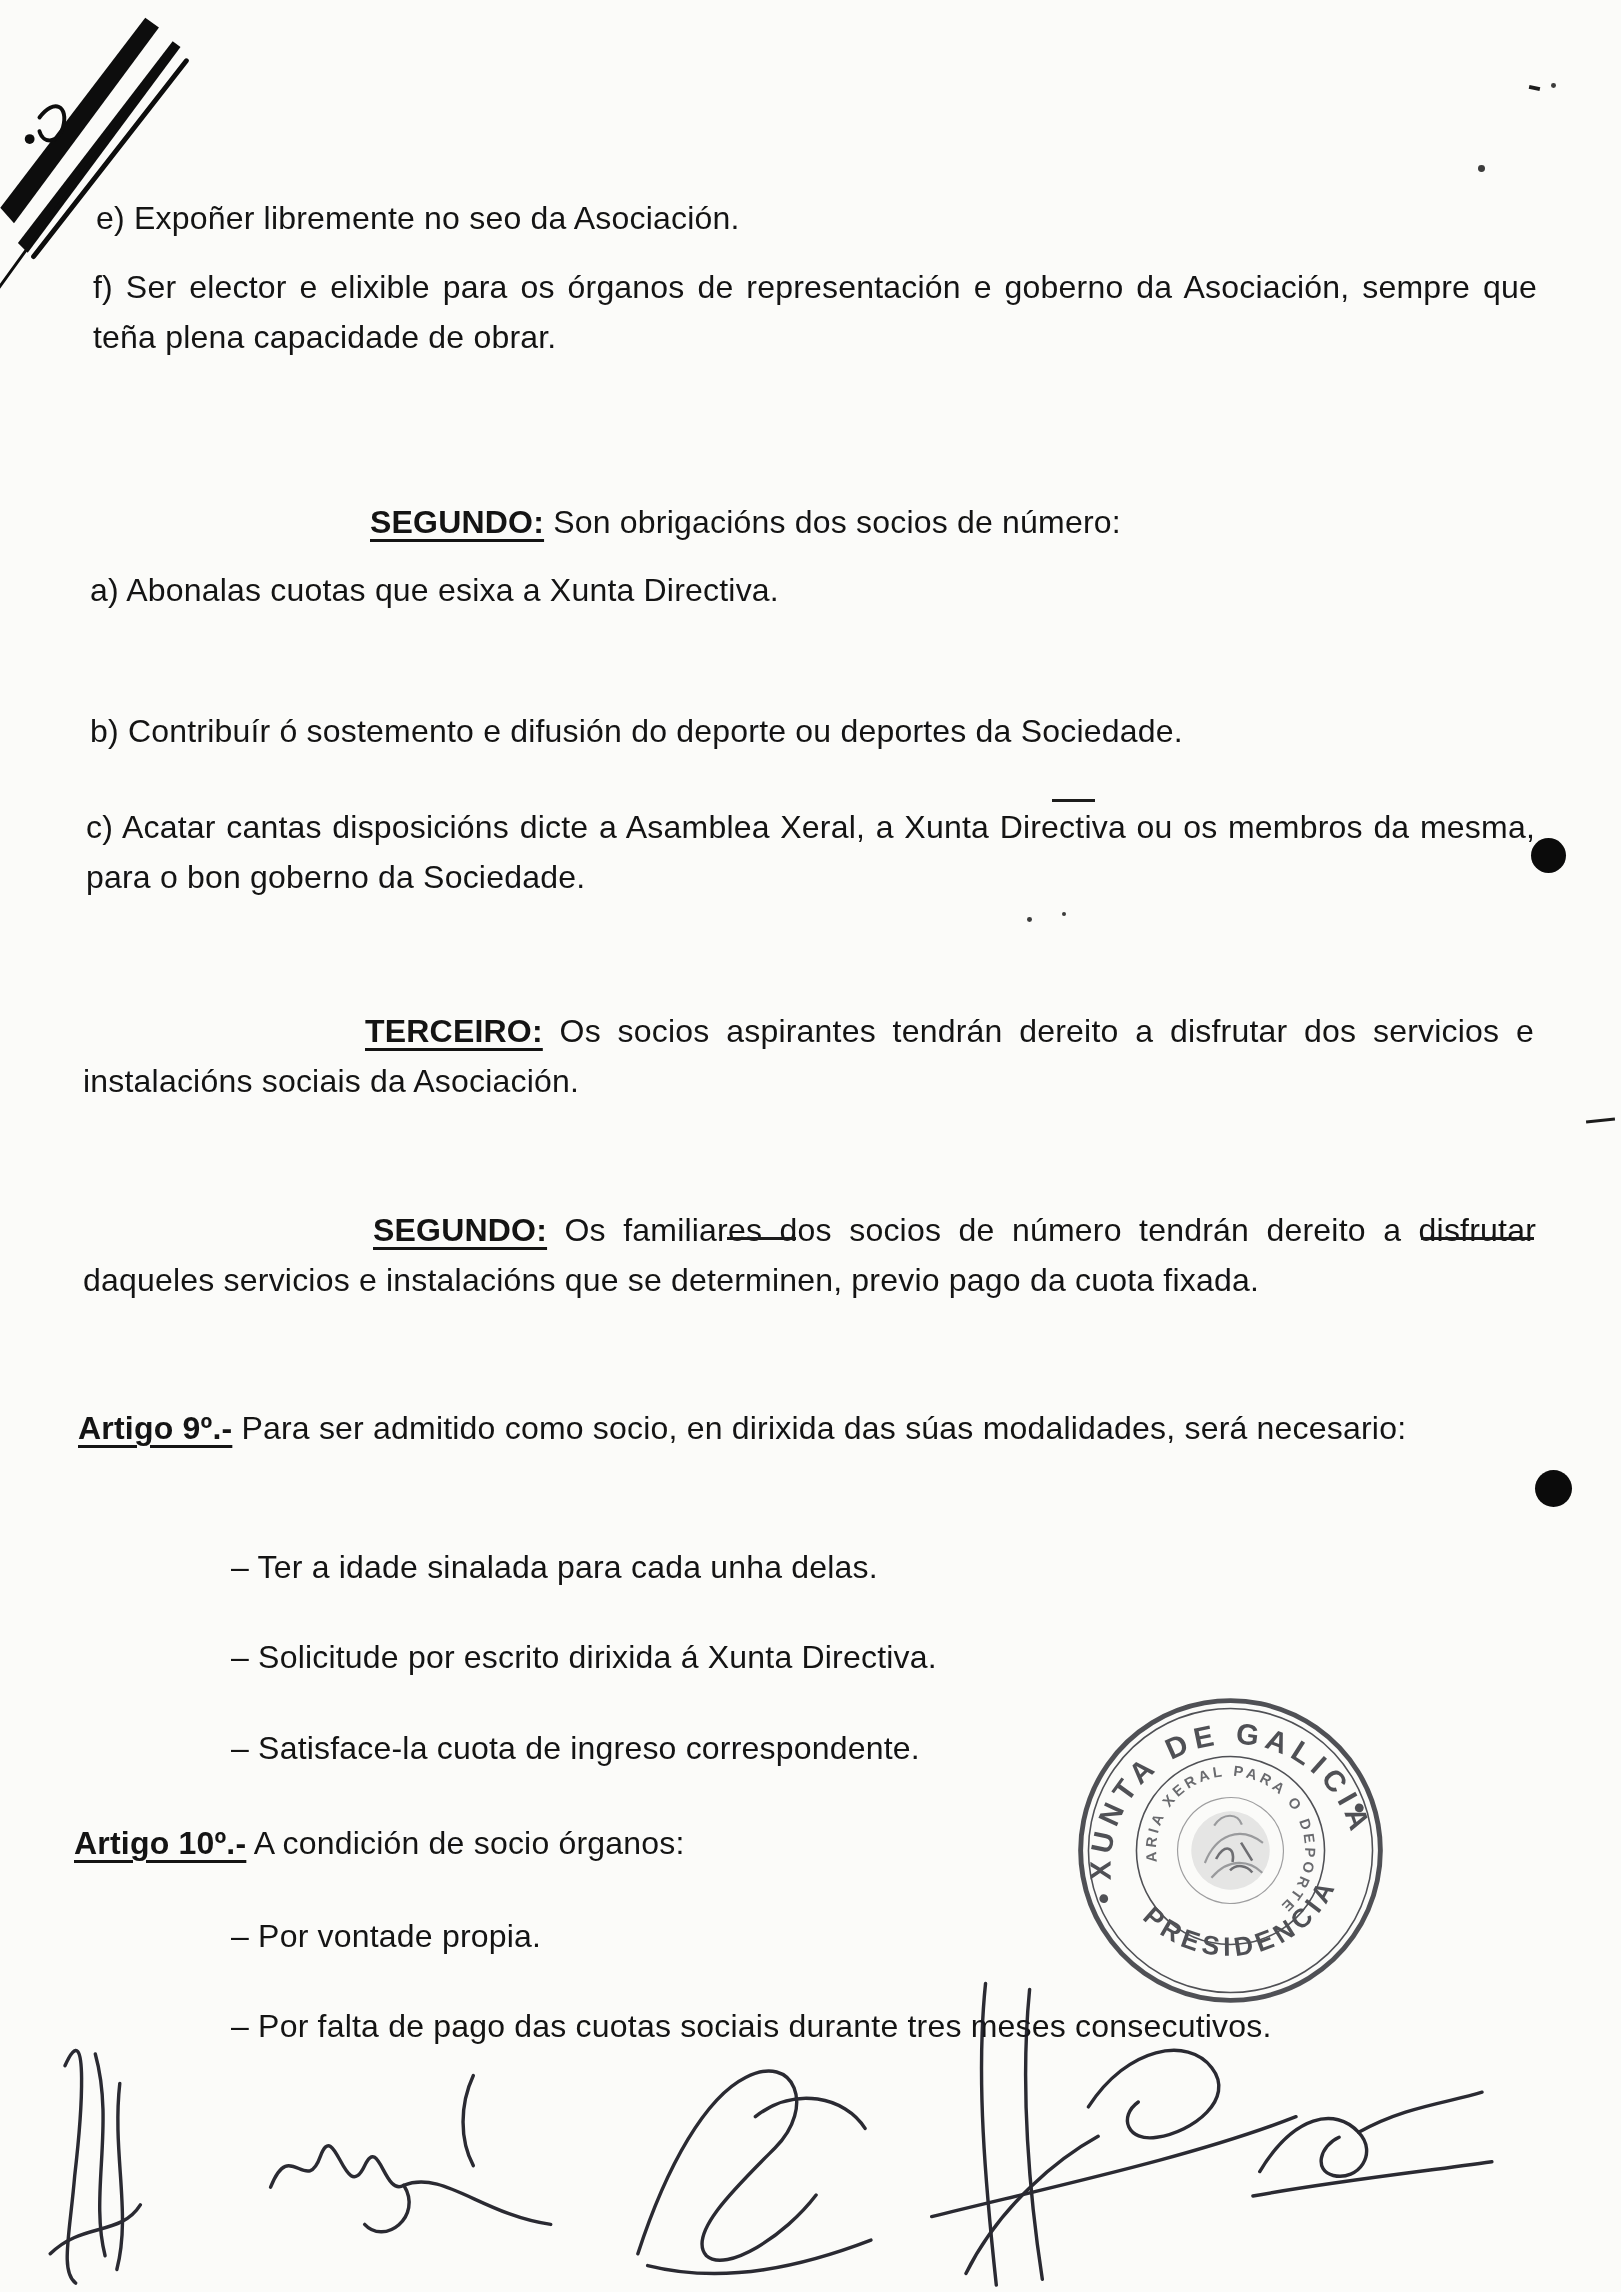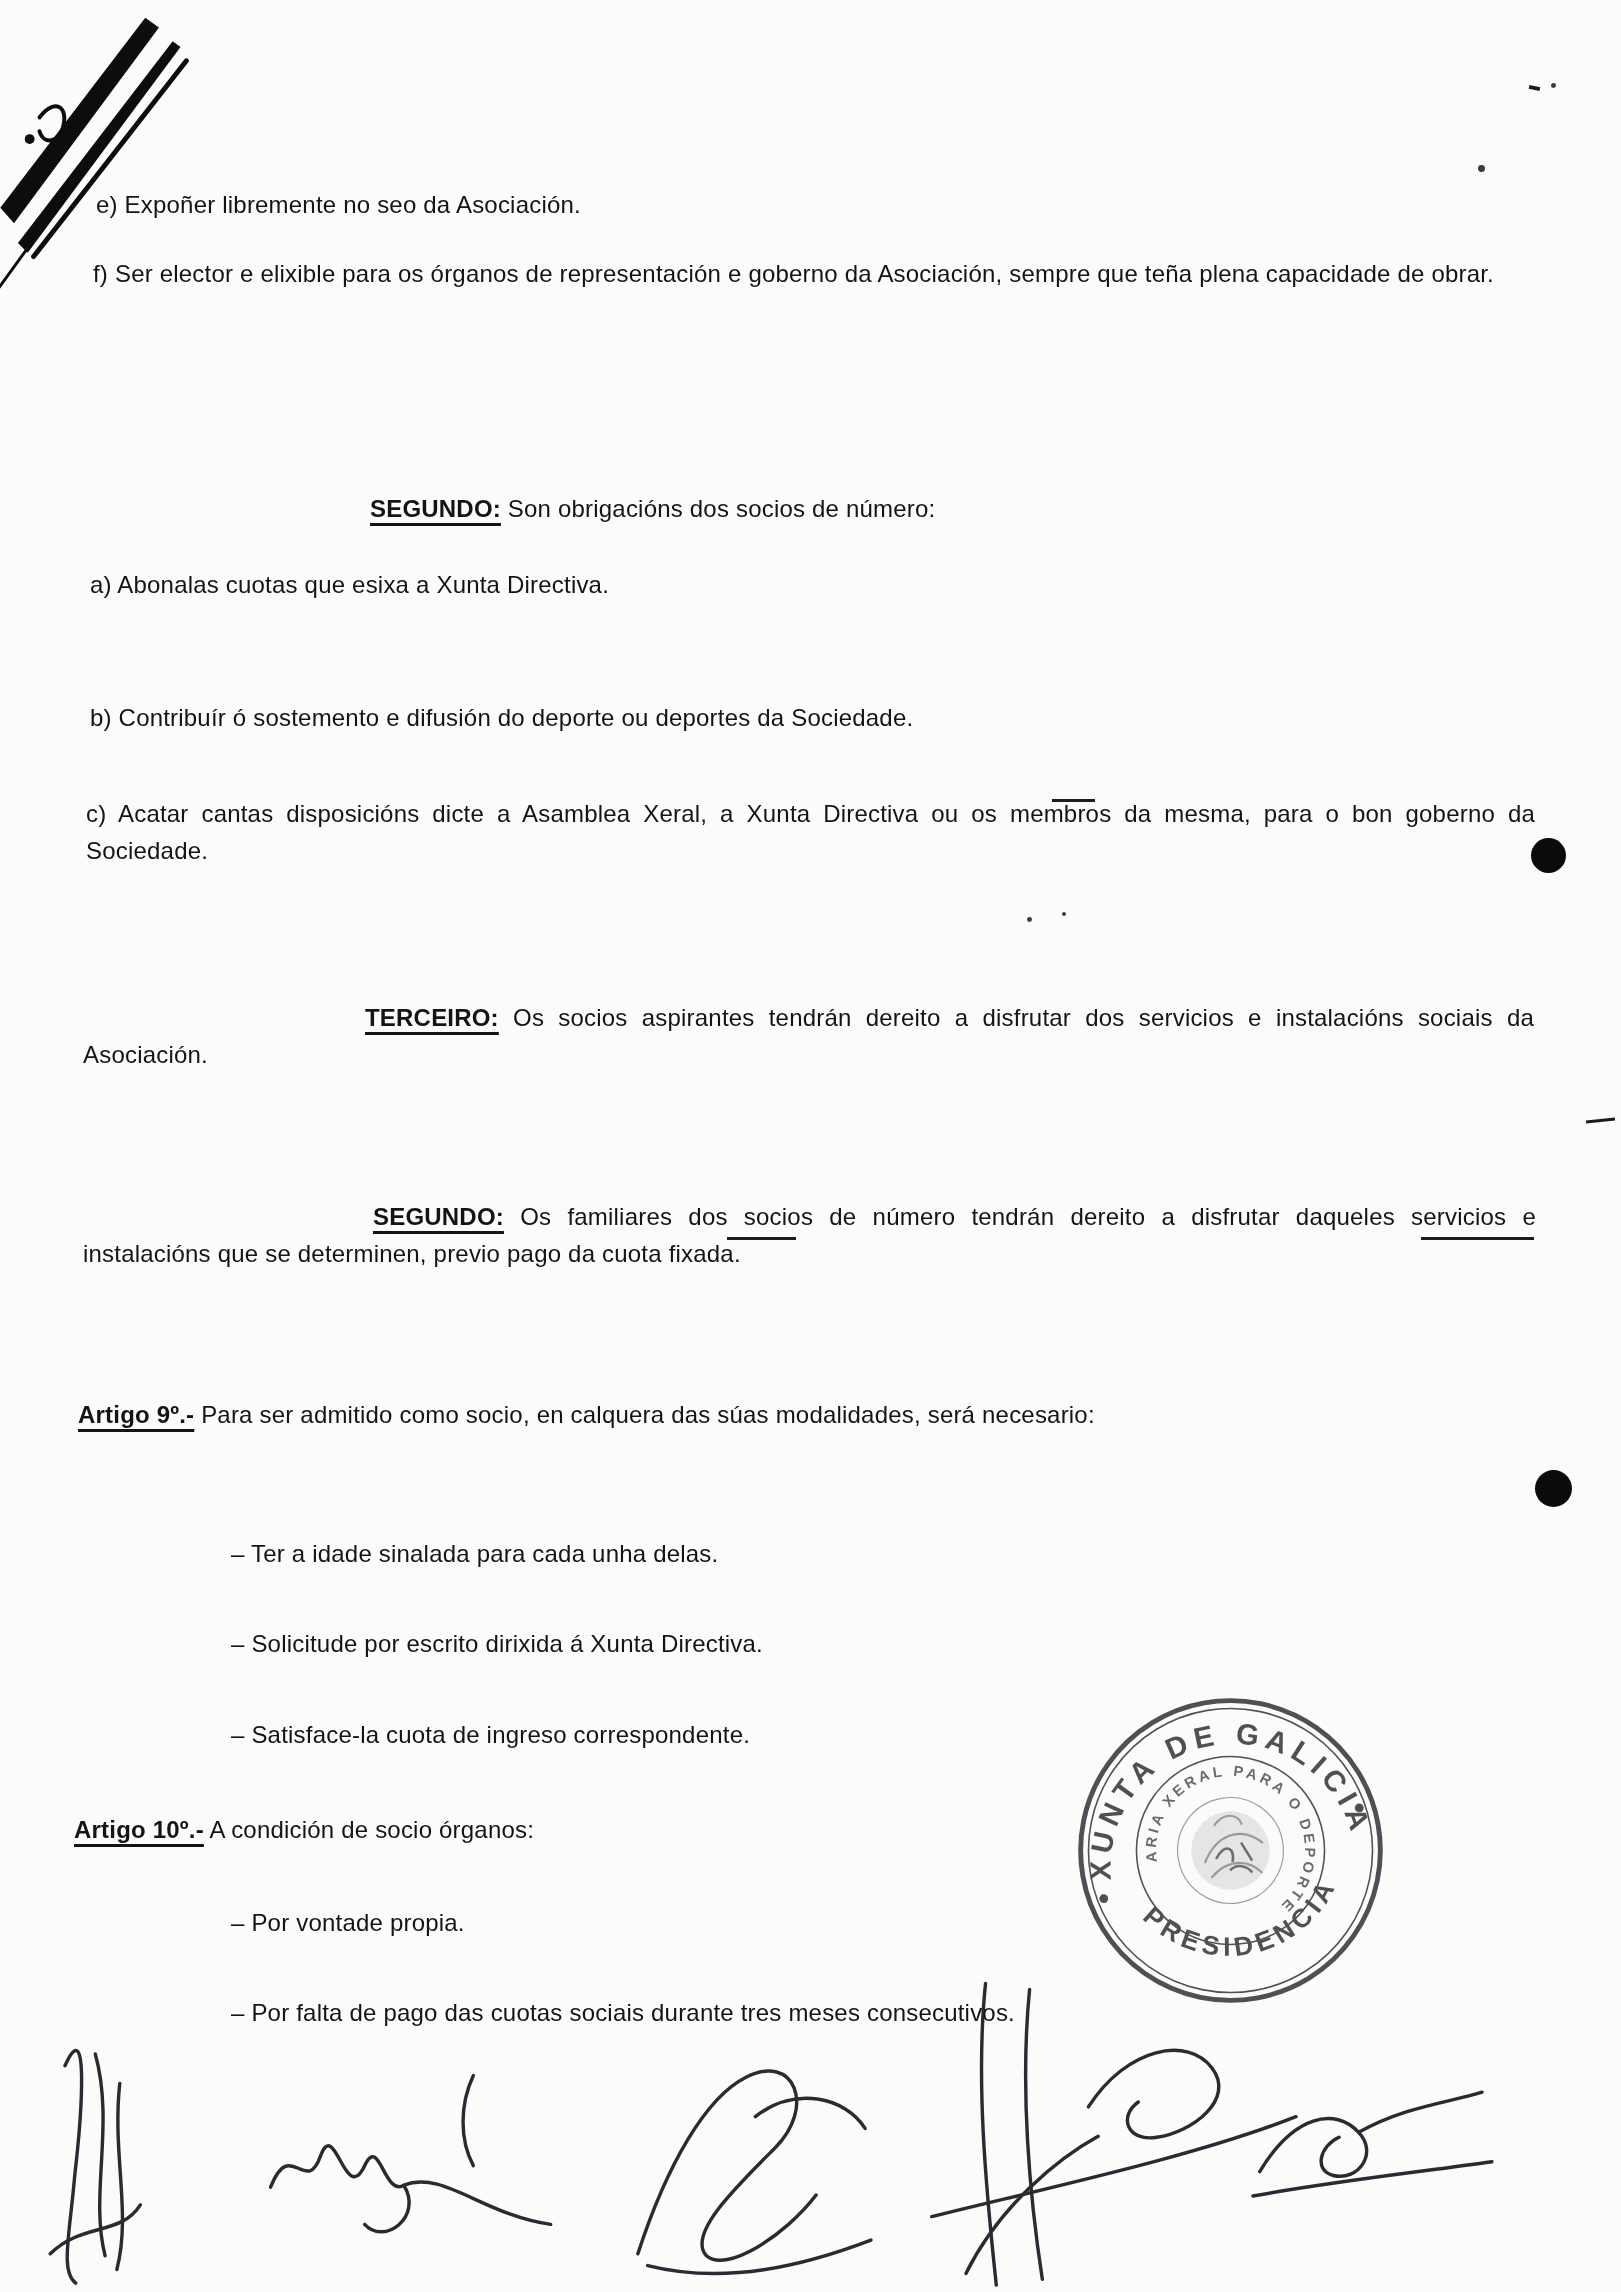--- a/index.html
+++ b/index.html
@@ -9,21 +9,21 @@
     width: 1621px;
     height: 2293px;
     margin: 0 auto;
     background: #fbfbf9;
     overflow: hidden;
     font-family: "Liberation Sans", sans-serif;
     color: #141414;
   }
   .tblock {
     position: absolute;
-    font-size: 24px;
+    font-size: 32px;
     line-height: 1.56;
     letter-spacing: 0.2px;
     white-space: normal;
   }
   .justify { text-align: justify; }
   .lead {
     font-weight: 700;
     text-decoration: underline;
     text-decoration-thickness: 2.9px;
     text-underline-offset: 5.9px;
@@ -54,21 +54,21 @@
   <p class="tblock" style="top:539px; left:90px; width:1441px;margin-top:27px;">a) Abonalas cuotas que esixa a Xunta Directiva.</p>
 
   <p class="tblock" style="top:675px; left:90px; width:1441px;">b) Contribuír ó sostemento e difusión do deporte ou deportes da Sociedade.</p>
 
   <p class="tblock justify" style="top:771px; left:86px; width:1449px;">c) Acatar cantas disposicións dicte a Asamblea Xeral, a Xunta Directiva ou os membros da mesma, para o bon goberno da Sociedade.</p>
 
   <p class="tblock justify" style="top:975px; left:83px; width:1451px; text-indent:282px;"><span class="lead">TERCEIRO:</span><span> Os socios aspirantes tendrán dereito a disfrutar dos servicios e instalacións sociais da Asociación.</span></p>
 
   <p class="tblock justify" style="top:1174px; left:83px; width:1453px; text-indent:290px;"><span class="lead">SEGUNDO:</span><span> Os familiares dos socios de número tendrán dereito a disfrutar daqueles servicios e instalacións que se determinen, previo pago da cuota fixada.</span></p>
 
-  <p class="tblock justify" style="top:1372px; left:78px; width:1460px;"><span class="lead">Artigo 9º.-</span><span> Para ser admitido como socio, en calquera das súas modalidades, será necesario:</span></p>
+  <p class="tblock justify" style="top:1372px; left:78px; width:1460px;"><span class="lead">Artigo 9º.-</span><span> Para ser admitido como socio, en dirixida das súas modalidades, será necesario:</span></p>
 
   <p class="tblock" style="top:1511px; left:231px; width:1274px;">– Ter a idade sinalada para cada unha delas.</p>
 
   <p class="tblock" style="top:1692px; left:231px; width:1274px;">– Satisface-la cuota de ingreso correspondente.</p>
 
   <p class="tblock" style="top:1601px; left:231px; width:1274px;">– Solicitude por escrito dirixida á Xunta Directiva.</p>
 
   <p class="tblock" style="top:1787px; left:74px; width:1460px;"><span class="lead">Artigo 10º.-</span><span> A condición de socio órganos:</span></p>
 
   <p class="tblock" style="top:1880px; left:231px; width:1274px;">– Por vontade propia.</p>

